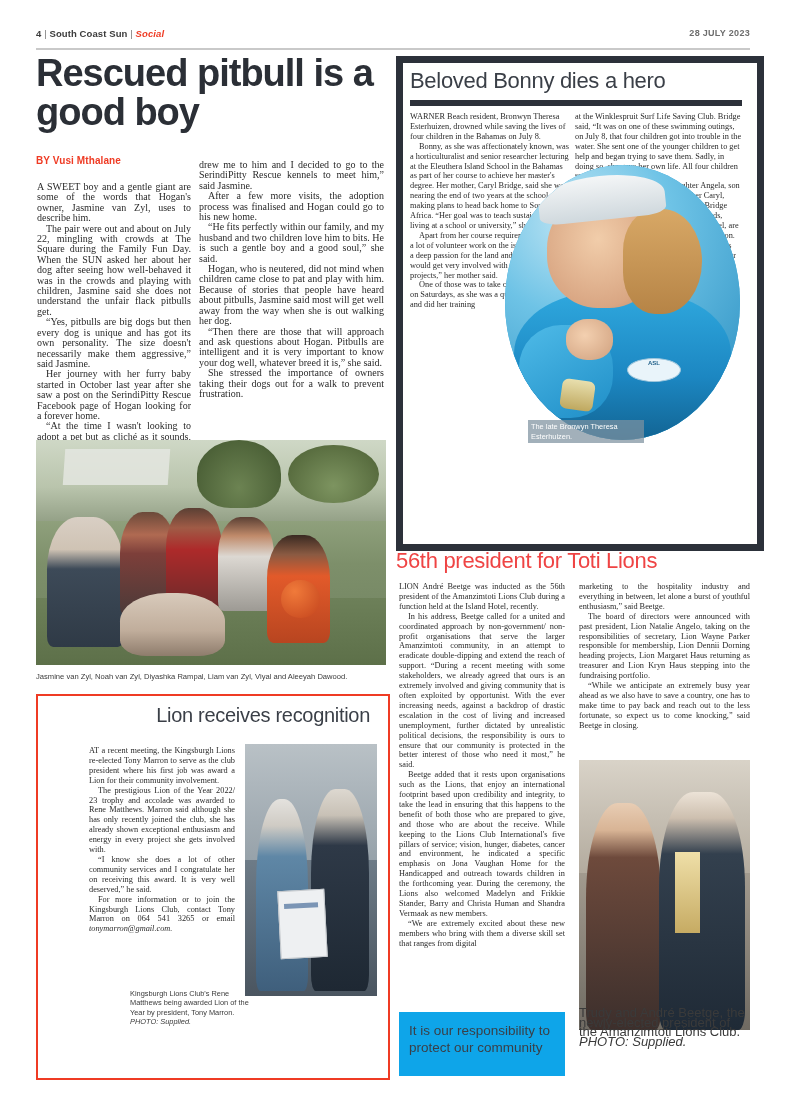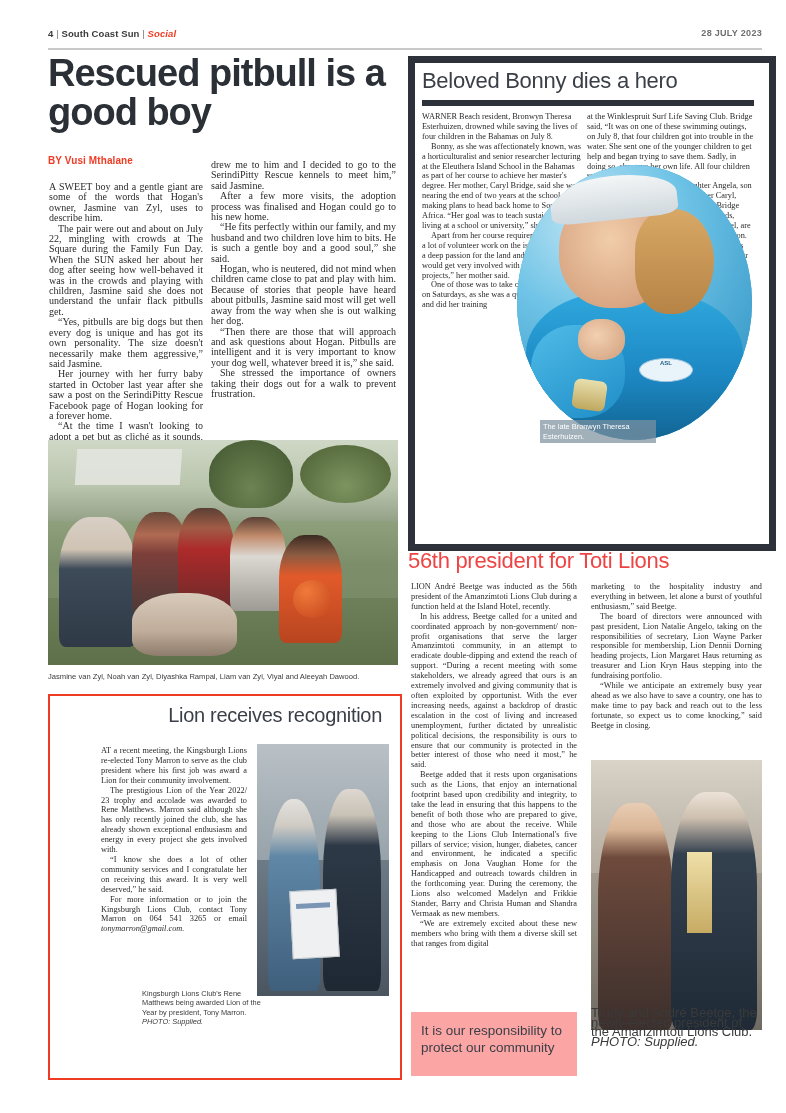--- a/index.html
+++ b/index.html
@@ -1,21 +1,21 @@
 <!DOCTYPE html>
 <html><head>
 <meta charset="utf-8">
 <style>
   html,body{margin:0;padding:0;}
   body{
     width:786px;height:1113px;background:#ffffff;
     font-family:"Liberation Serif", serif;
     color:#1f1f1f;overflow:hidden;position:relative;
   }
-  .page{position:absolute;inset:0;margin-left:12px;}
+  .page{position:absolute;inset:0;}
 
   
   .masthead{position:absolute;left:36px;top:28px;width:714px;height:22px;}
   .mast-left{position:absolute;left:0;top:0;font-family:"Liberation Sans",sans-serif;
     font-size:9.5px;font-weight:bold;color:#3b3b3b;letter-spacing:.1px;white-space:nowrap;}
   .mast-left .sep{font-weight:normal;color:#7a7a7a;}
   .mast-left .social{color:#ef3b24;font-style:italic;}
   .mast-right{position:absolute;right:0;top:0;font-family:"Liberation Sans",sans-serif;
     font-size:9px;font-weight:bold;color:#6d6d6d;letter-spacing:.3px;}
   .mast-rule{position:absolute;left:36px;top:48px;width:714px;height:2px;background:#c9c9c9;}
@@ -160,21 +160,21 @@
     font-size:22px;line-height:26px;color:#ef4444;letter-spacing:-.3px;}
   .toti-c1{position:absolute;left:399px;top:582px;width:166px;
     font-size:8.3px;line-height:9.9px;text-align:justify;color:#2a2a2a;}
   .toti-c2{position:absolute;left:579px;top:582px;width:171px;
     font-size:8.3px;line-height:9.9px;text-align:justify;color:#2a2a2a;}
   .toti-c1 p,.toti-c2 p{margin:0;text-indent:9px;}
   .toti-c1 p.first,.toti-c2 p.first{text-indent:0;}
 
   
   .pull{position:absolute;left:399px;top:1012px;width:166px;height:64px;
-    background:#fca5a5;}
+    background:#0ea5e9;}
   .pull span{position:absolute;left:10px;top:10px;width:148px;
     font-family:"Liberation Sans",sans-serif;font-size:13.5px;line-height:17px;
     color:#3a3f47;}
 
   
   .photoC{position:absolute;left:579px;top:760px;width:171px;height:270px;
     overflow:hidden;background:#8c8f94;}
   .photoC .bg{position:absolute;inset:0;
     background:linear-gradient(180deg,#cfc9bf 0%,#a49c90 40%,#6f6a62 100%);}
   .photoC .wall{position:absolute;left:0;top:0;width:100%;height:42%;

